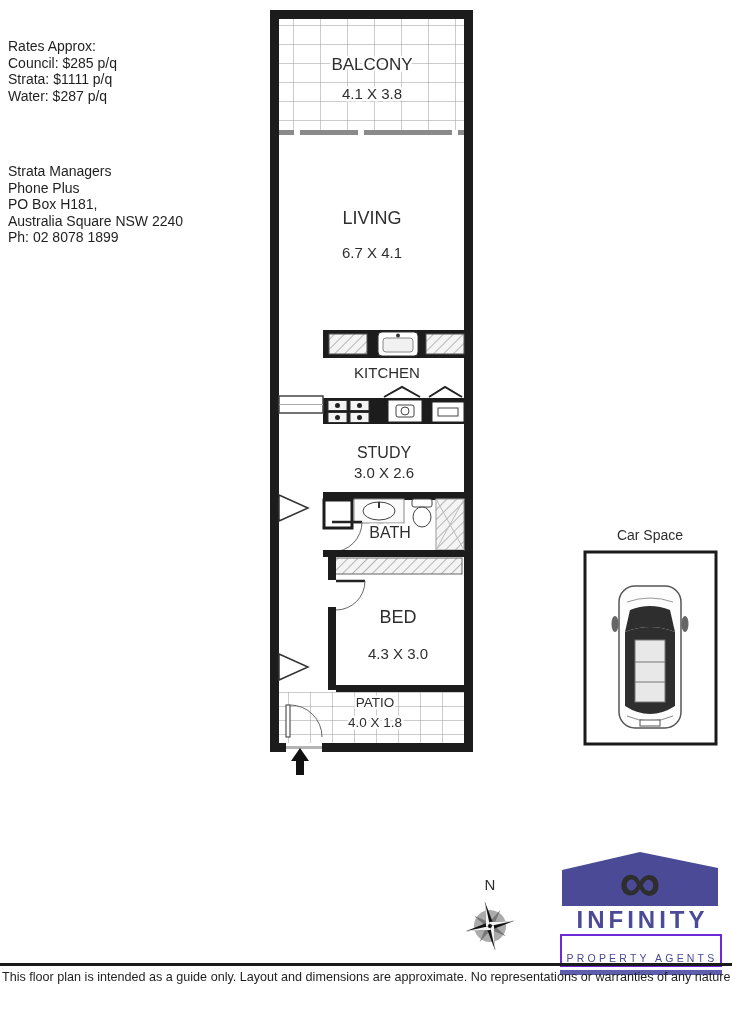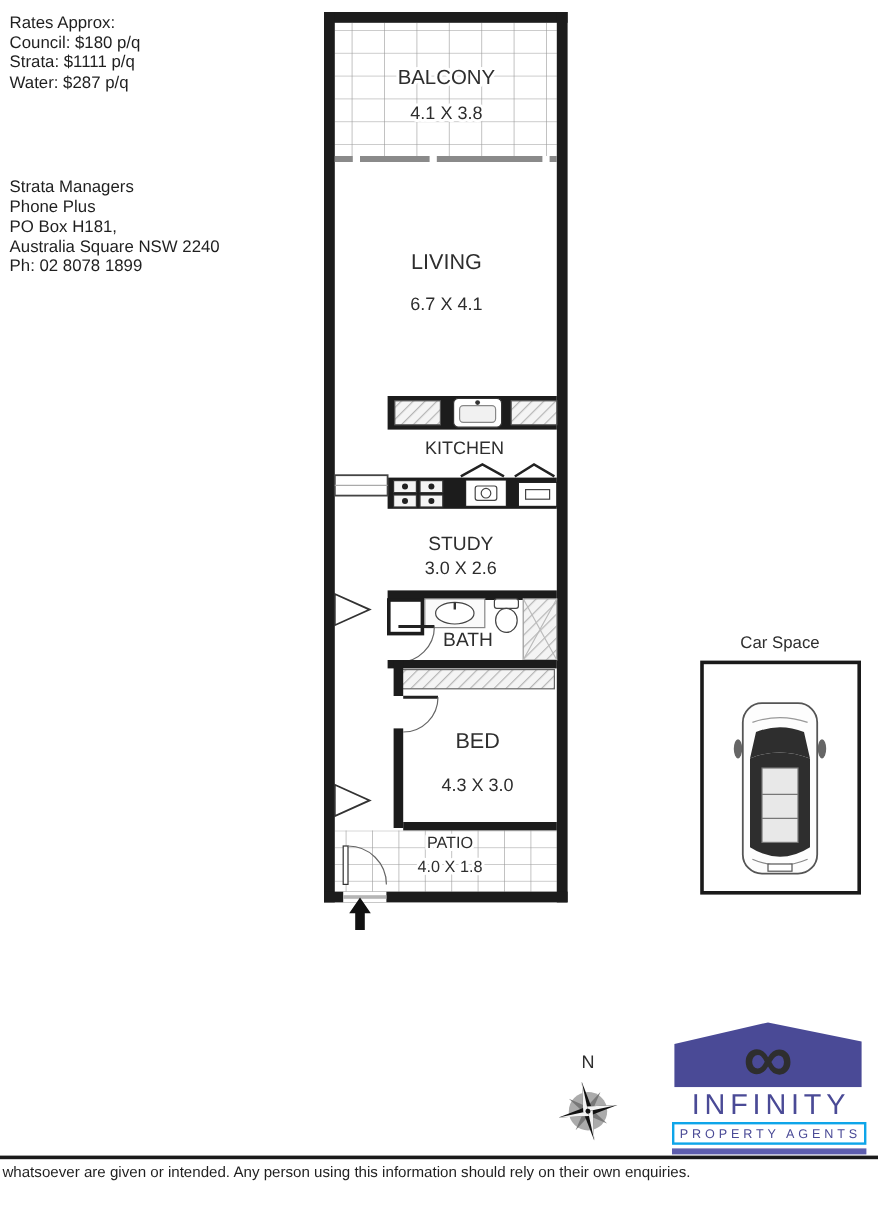--- a/index.html
+++ b/index.html
@@ -1,51 +1,51 @@
 <!DOCTYPE html>
 <html><head>
 <meta charset="utf-8">
 <style>
   html,body{margin:0;padding:0;background:#fff;}
   .canvas{
     position:relative;width:732px;height:1024px;background:#ffffff;
     font-family:"Liberation Sans",sans-serif;color:#1c1c1c;overflow:hidden;
   }
-  .txtblock{position:absolute;font-size:14px;line-height:16.5px;color:#1f1f1f;}
+  .txtblock{position:absolute;font-size:14px;line-height:16.5px;color:#1f1f1f;margin-top:28px;}
   .rates{left:8px;top:10px;}
-  .managers{left:8px;top:147px;}
+  .managers{left:8px;top:135px;}
   svg text{font-family:"Liberation Sans",sans-serif;fill:#2e2e2e;}
   .rm{font-size:17px;}
   .dim{font-size:15px;}
   .halo{paint-order:stroke;stroke:#ffffff;stroke-width:5px;stroke-linejoin:round;}
   .floorplan{position:absolute;left:266px;top:6px;}
   .carspace{position:absolute;left:578px;top:524px;}
   .compass{position:absolute;left:460px;top:874px;}
   .logo{position:absolute;left:560px;top:849px;width:162px;}
   .logo-name{
-    font-weight:normal;font-size:24px;letter-spacing:4px;padding-left:3px;
+    font-weight:bold;font-size:24px;letter-spacing:4px;padding-left:3px;
     color:#4a4a96;text-align:center;line-height:24px;margin-top:-2px;
     white-space:nowrap;
   }
   .logo-tagline{
-    border:2px solid #0ea5e9;color:#4a4a96;font-size:10.5px;letter-spacing:3.2px;
-    text-align:center;padding:2px 0 1px 2px;margin-top:2px;white-space:nowrap;
+    border:2px solid #6d28d9;color:#4a4a96;font-size:10.5px;letter-spacing:3.2px;
+    text-align:center;padding:16px 0 1px 2px;margin-top:2px;white-space:nowrap;
   }
   .logo-bar{height:5px;background:#5e5eae;margin-top:3px;}
   .footer-rule{position:absolute;left:0;top:963px;width:732px;height:3px;background:#1a1a1a;}
   .footer{position:absolute;left:2px;top:969px;width:730px;font-size:12.6px;line-height:17px;color:#1f1f1f;white-space:nowrap;}
 </style>
 </head>
 <body>
 
 <div class="canvas">
 
   <div class="txtblock rates">
     <div>Rates Approx:</div>
-    <div>Council: $180 p/q</div>
+    <div>Council: $285 p/q</div>
     <div>Strata: $1111 p/q</div>
     <div>Water: $287 p/q</div>
   </div>
 
   <div class="txtblock managers">
     <div>Strata Managers</div>
     <div>Phone Plus</div>
     <div>PO Box H181,</div>
     <div>Australia Square NSW 2240</div>
     <div>Ph: 02 8078 1899</div>
@@ -243,16 +243,16 @@
       <polygon points="2,21 80,3 158,19 158,57 2,57" fill="#4a4a96"></polygon>
       <text x="80" y="53" text-anchor="middle" font-size="58" font-weight="bold" fill="#ffffff">∞</text>
     </svg>
     <div class="logo-name">INFINITY</div>
     <div class="logo-tagline">PROPERTY AGENTS</div>
     <div class="logo-bar"></div>
   </div>
 
   <div class="footer-rule"></div>
   <div class="footer">
-    <div>whatsoever are given or intended. Any person using this information should rely on their own enquiries.</div>
+    <div>This floor plan is intended as a guide only. Layout and dimensions are approximate. No representations or warranties of any nature</div>
   </div>
 
 </div>
 
 </body></html>

